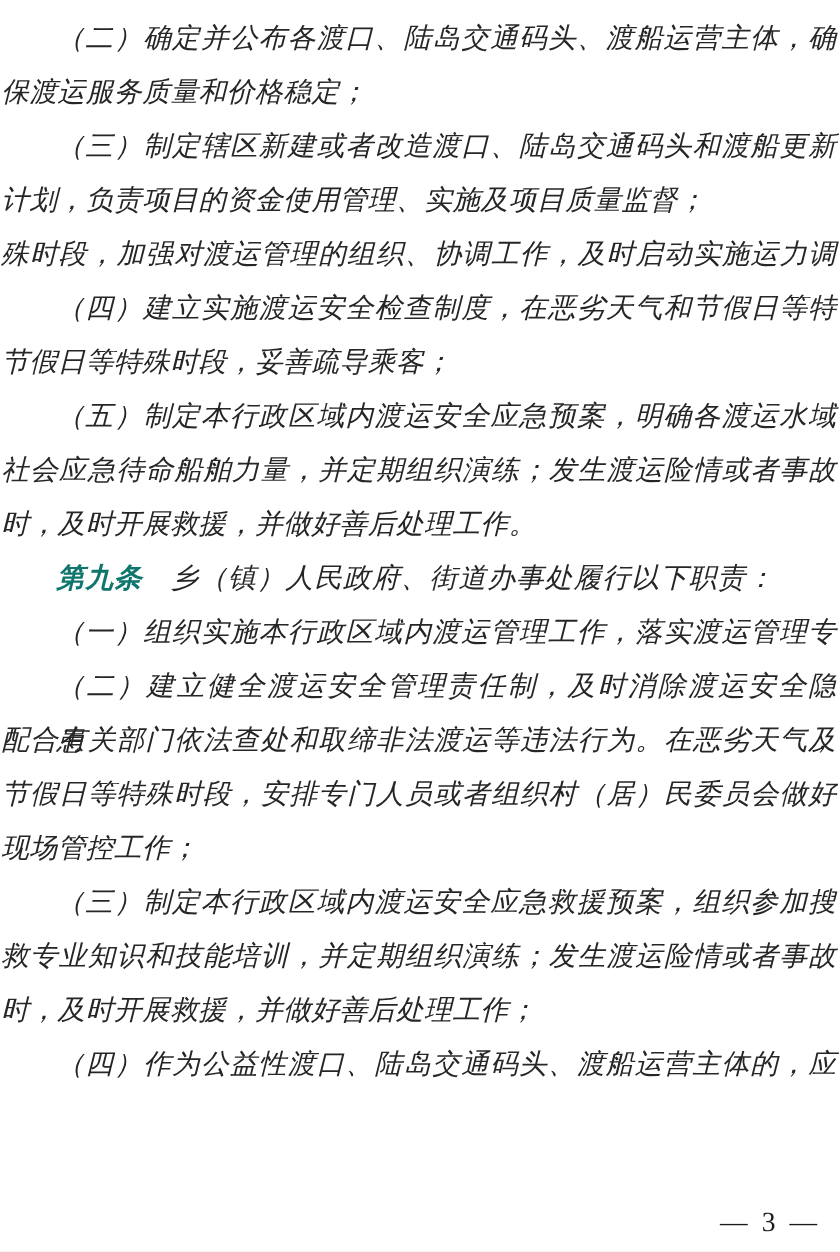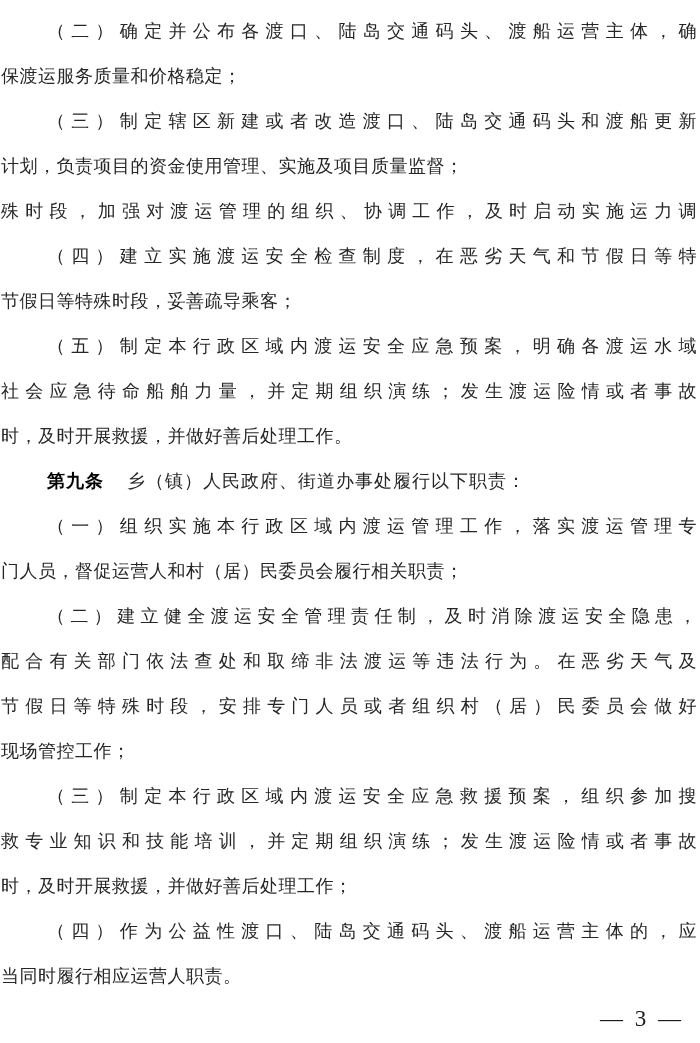--- a/index.html
+++ b/index.html
@@ -15,32 +15,33 @@
   }
   .doc {
     position: absolute;
     top: 9px;
     left: 1px;
     right: 3px;
   }
   .line {
     height: 45px;
     line-height: 45px;
-    font-size: 18px;
+    font-size: 23px;
     text-align: left;
     letter-spacing: 0.5px;
+    font-style: italic;
   }
   .line.first { padding-left: 46px; }
   .line.j {
     text-align: justify;
     text-align-last: justify;
   }
   .heading-label {
     font-weight: bold;
-    color: #000000;
+    color: #0f766e;
     letter-spacing: 1px;
     text-align: center;
   }
   .heading-rest { margin-left: 23px; letter-spacing: 1px; margin-top: 22px; }
   .pagenum {
     position: absolute;
     right: 16px;
     bottom: 11px;
     font-size: 23px;
     line-height: 26px;
@@ -61,25 +62,23 @@
     <div class="line j">殊时段，加强对渡运管理的组织、协调工作，及时启动实施运力调</div>
     <div class="line first j">（四）建立实施渡运安全检查制度，在恶劣天气和节假日等特</div>
     <div class="line">节假日等特殊时段，妥善疏导乘客；</div>
     <div class="line first j">（五）制定本行政区域内渡运安全应急预案，明确各渡运水域</div>
     <div class="line j">社会应急待命船舶力量，并定期组织演练；发生渡运险情或者事故</div>
     <div class="line">时，及时开展救援，并做好善后处理工作。</div>
     <div class="line first">
       <span class="heading-label">第九条</span><span class="heading-rest">乡（镇）人民政府、街道办事处履行以下职责：</span>
     </div>
     <div class="line first j">（一）组织实施本行政区域内渡运管理工作，落实渡运管理专</div>
-    <div class="line">门人员，督促运营人和村（居）民委员会履行相关职责；</div>
     <div class="line first j">（二）建立健全渡运安全管理责任制，及时消除渡运安全隐患，</div>
     <div class="line j">配合有关部门依法查处和取缔非法渡运等违法行为。在恶劣天气及</div>
     <div class="line j">节假日等特殊时段，安排专门人员或者组织村（居）民委员会做好</div>
     <div class="line">现场管控工作；</div>
     <div class="line first j">（三）制定本行政区域内渡运安全应急救援预案，组织参加搜</div>
     <div class="line j">救专业知识和技能培训，并定期组织演练；发生渡运险情或者事故</div>
     <div class="line">时，及时开展救援，并做好善后处理工作；</div>
     <div class="line first j">（四）作为公益性渡口、陆岛交通码头、渡船运营主体的，应</div>
-    <div class="line">当同时履行相应运营人职责。</div>
   </div>
   <div class="pagenum">— 3 —</div>
 </div>
 
 </body></html>

